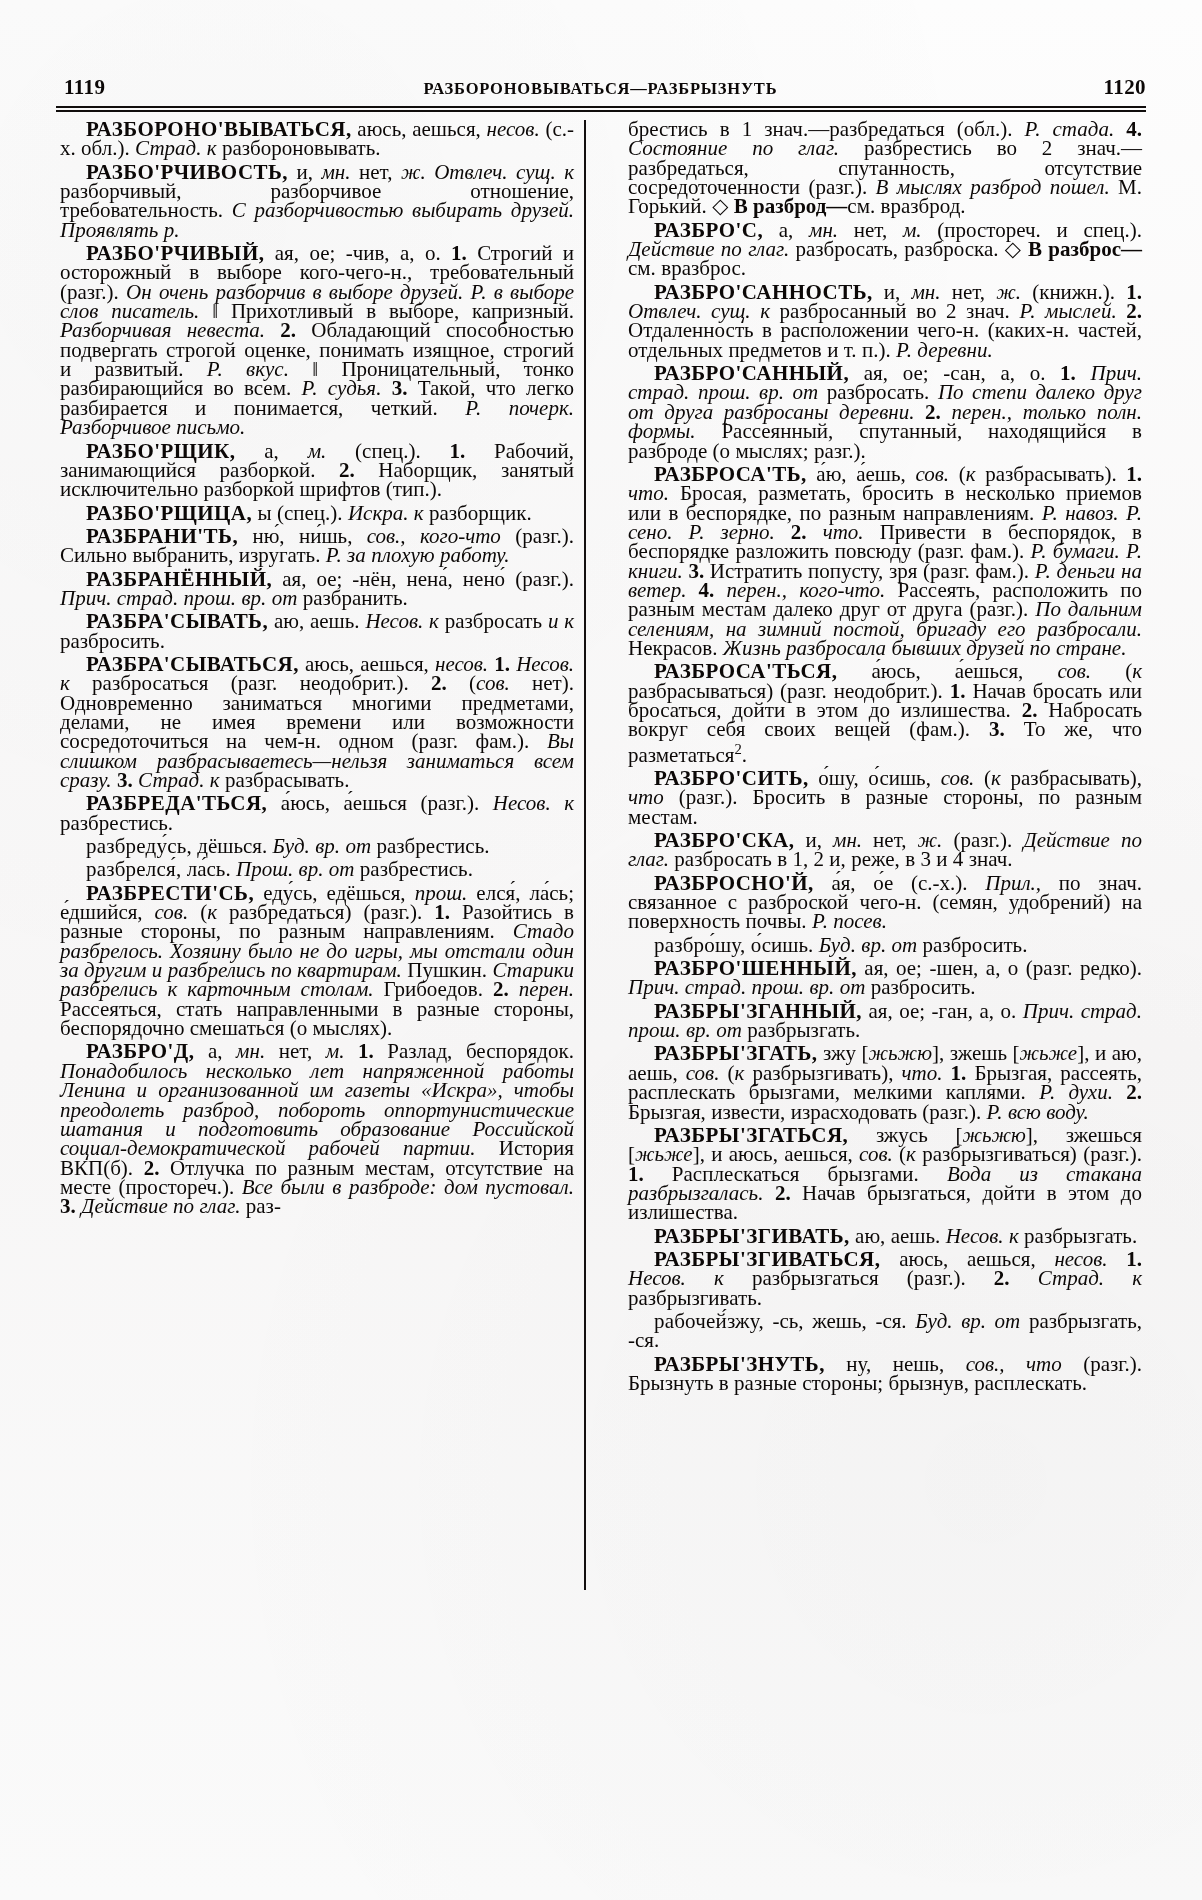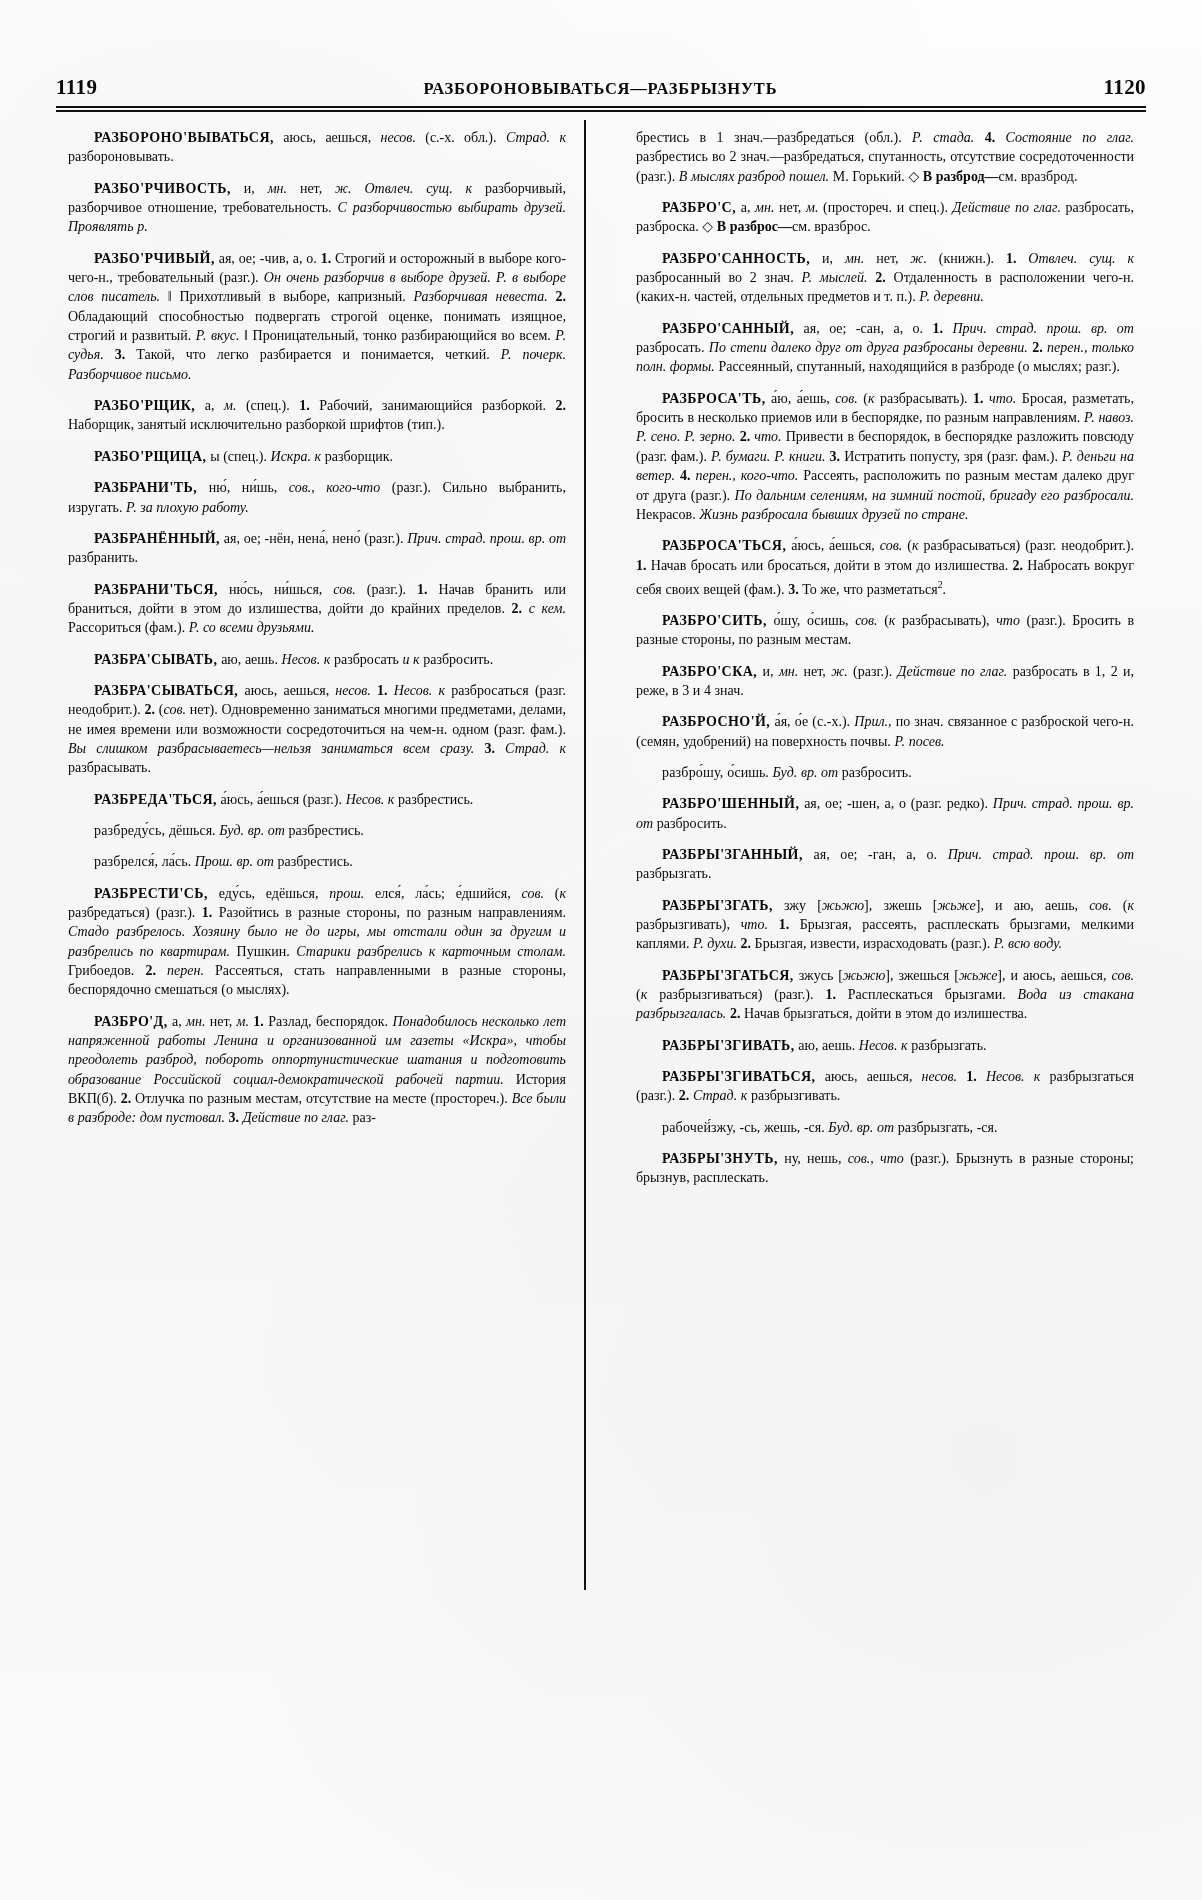--- a/index.html
+++ b/index.html
@@ -43,20 +43,21 @@
     align-items: flex-end;
     justify-content: space-between;
   }
   .folio {
     font-family: "Liberation Serif", "DejaVu Serif", serif;
     font-weight: bold;
     font-size: 21px;
     letter-spacing: 0.4px;
     line-height: 1;
     padding-bottom: 2px;
+    margin-left: 8px;
   }
   .runhead-title {
     font-family: Liberation Serif, serif;
     font-weight: bold;
     font-size: 16.5px;
     letter-spacing: 0.8px;
     line-height: 1;
     padding-bottom: 3px;
     white-space: nowrap;
   }
@@ -95,26 +96,26 @@
     position: absolute;
     left: 528px;
     top: 4px;
     width: 2px;
     height: 1470px;
     background: #171313;
   }
 
   
   .entry, .subentry {
-    font-size: 14px;
+    font-size: 21px;
     line-height: 19.35px;
     text-align: justify;
     text-justify: inter-word;
     text-indent: 26px;
-    margin: 12px;
+    margin: 4px;
     hyphens: manual;
     word-spacing: 0.1px;
   }
   .entry.cont { text-indent: 0; }
 
   .hw {
     font-weight: bold;
     letter-spacing: 0.45px;
   }
   .hw-small {
@@ -144,21 +145,20 @@
 
     <div class="columns">
       <div class="col" id="col-left">
           <p class="entry"><span class="hw">РАЗБОРОНО'ВЫВАТЬСЯ,</span> аюсь, аешься, <i>несов.</i> (с.-х. обл.). <i>Страд. к</i> разбороновывать.</p>
           <p class="entry"><span class="hw">РАЗБО'РЧИВОСТЬ,</span> и, <i>мн.</i> нет, <i>ж. Отвлеч. сущ. к</i> разборчивый, разборчивое отношение, требовательность. <i>С разборчивостью выбирать друзей. Проявлять р.</i></p>
           <p class="entry"><span class="hw">РАЗБО'РЧИВЫЙ,</span> ая, ое; -чив, а, о. <b>1.</b> Строгий и осторожный в выборе кого-чего-н., требовательный (разг.). <i>Он очень разборчив в выборе друзей. Р. в выборе слов писатель.</i> ‖ Прихотливый в выборе, капризный. <i>Разборчивая невеста.</i> <b>2.</b> Обладающий способностью подвергать строгой оценке, понимать изящное, строгий и развитый. <i>Р. вкус.</i> ‖ Проницательный, тонко разбирающийся во всем. <i>Р. судья.</i> <b>3.</b> Такой, что легко разбирается и понимается, четкий. <i>Р. почерк. Разборчивое письмо.</i></p>
           <p class="entry"><span class="hw">РАЗБО'РЩИК,</span> а, <i>м.</i> (спец.). <b>1.</b> Рабочий, занимающийся разборкой. <b>2.</b> Наборщик, занятый исключительно разборкой шрифтов (тип.).</p>
           <p class="entry"><span class="hw">РАЗБО'РЩИЦА,</span> ы (спец.). <i>Искра. к</i> разборщик.</p>
           <p class="entry"><span class="hw">РАЗБРАНИ'ТЬ,</span> ню́, ни́шь, <i>сов., кого-что</i> (разг.). Сильно выбранить, изругать. <i>Р. за плохую работу.</i></p>
           <p class="entry"><span class="hw">РАЗБРАНЁННЫЙ,</span> ая, ое; -нён, нена́, нено́ (разг.). <i>Прич. страд. прош. вр. от</i> разбранить.</p>
-          <p class="entry"><span class="hw">РАЗБРАНИ'ТЬСЯ,</span> ню́сь, ни́шься, <i>сов.</i> (разг.). <b>1.</b> Начав бранить или браниться, дойти в этом до излишества, дойти до крайних пределов. <b>2.</b> <i>с кем.</i> Рассориться (фам.). <i>Р. со всеми друзьями.</i></p>
           <p class="entry"><span class="hw">РАЗБРА'СЫВАТЬ,</span> аю, аешь. <i>Несов. к</i> разбросать <i>и к</i> разбросить.</p>
           <p class="entry"><span class="hw">РАЗБРА'СЫВАТЬСЯ,</span> аюсь, аешься, <i>несов.</i> <b>1.</b> <i>Несов. к</i> разбросаться (разг. неодобрит.). <b>2.</b> (<i>сов.</i> нет). Одновременно заниматься многими предметами, делами, не имея времени или возможности сосредоточиться на чем-н. одном (разг. фам.). <i>Вы слишком разбрасываетесь—нельзя заниматься всем сразу.</i> <b>3.</b> <i>Страд. к</i> разбрасывать.</p>
           <p class="entry"><span class="hw">РАЗБРЕДА'ТЬСЯ,</span> а́юсь, а́ешься (разг.). <i>Несов. к</i> разбрестись.</p>
           <p class="entry"><span class="hw-small">разбреду́сь,</span> дёшься. <i>Буд. вр. от</i> разбрестись.</p>
           <p class="entry"><span class="hw-small">разбрелся́,</span> ла́сь. <i>Прош. вр. от</i> разбрестись.</p>
           <p class="entry"><span class="hw">РАЗБРЕСТИ'СЬ,</span> еду́сь, едёшься, <i>прош.</i> елся́, ла́сь; е́дшийся, <i>сов.</i> (<i>к</i> разбредаться) (разг.). <b>1.</b> Разойтись в разные стороны, по разным направлениям. <i>Стадо разбрелось. Хозяину было не до игры, мы отстали один за другим и разбрелись по квартирам.</i> Пушкин. <i>Старики разбрелись к карточным столам.</i> Грибоедов. <b>2.</b> <i>перен.</i> Рассеяться, стать направленными в разные стороны, беспорядочно смешаться (о мыслях).</p>
           <p class="entry"><span class="hw">РАЗБРО'Д,</span> а, <i>мн.</i> нет, <i>м.</i> <b>1.</b> Разлад, беспорядок. <i>Понадобилось несколько лет напряженной работы Ленина и организованной им газеты «Искра», чтобы преодолеть разброд, побороть оппортунистические шатания и подготовить образование Российской социал-демократической рабочей партии.</i> История ВКП(б). <b>2.</b> Отлучка по разным местам, отсутствие на месте (простореч.). <i>Все были в разброде: дом пустовал.</i> <b>3.</b> <i>Действие по глаг.</i> раз-</p>
         </div>
       <div class="col-divider"></div>
       <div class="col" id="col-right">

